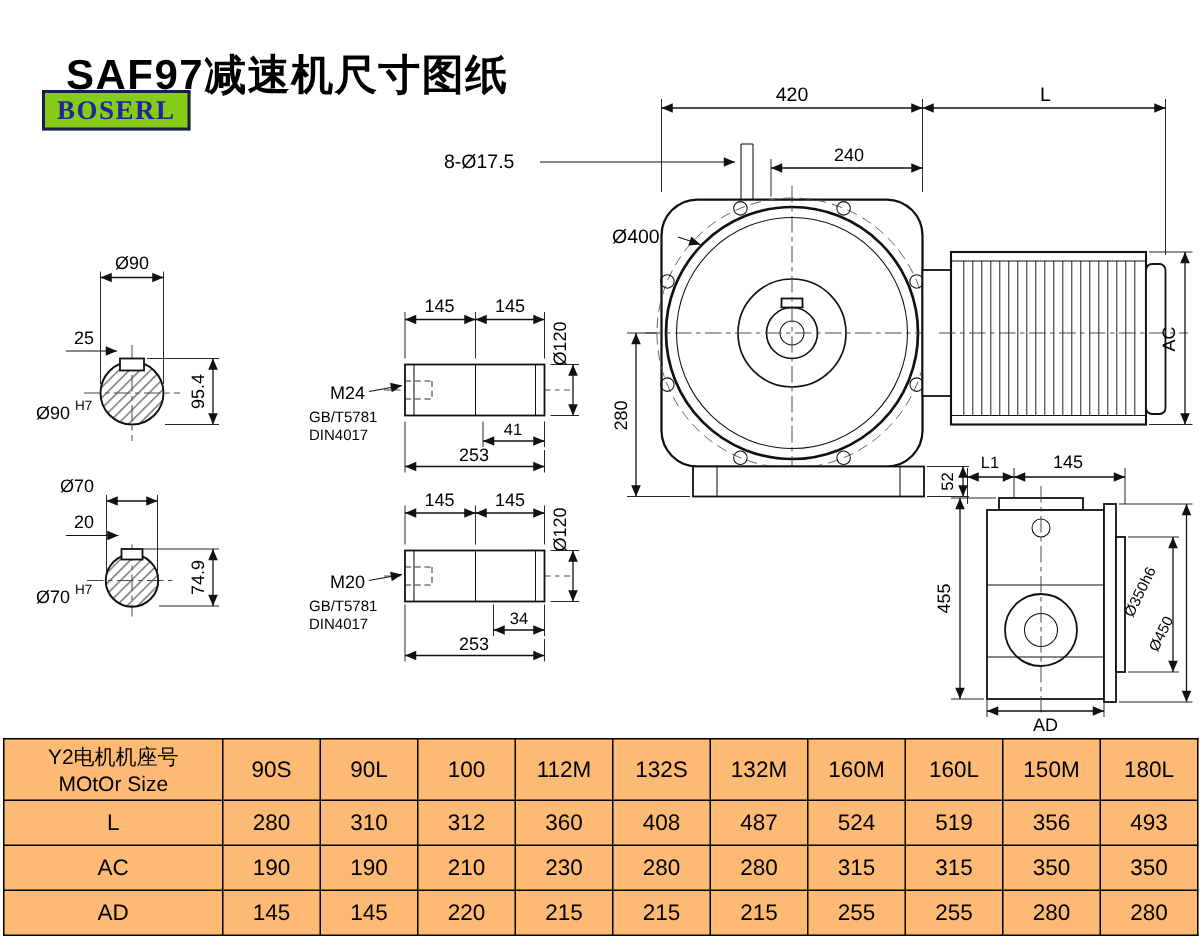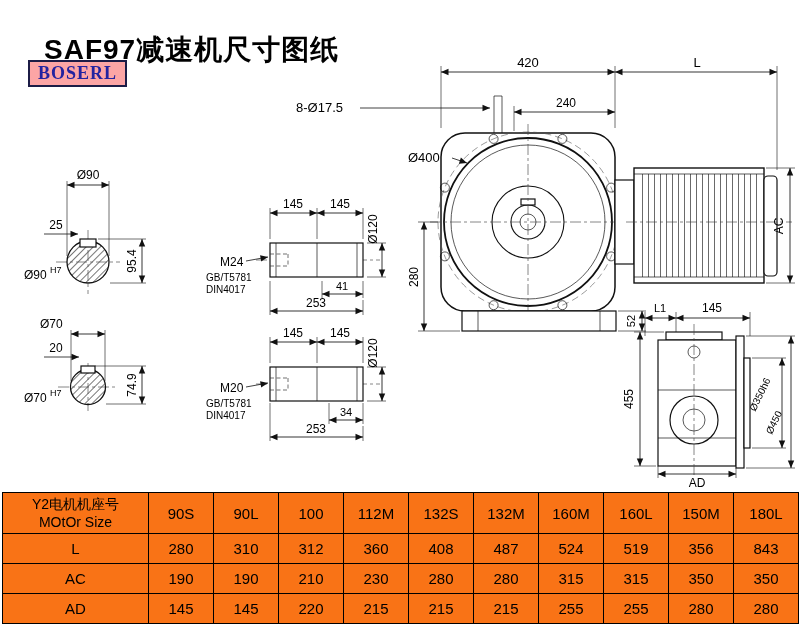--- a/index.html
+++ b/index.html
@@ -1,39 +1,39 @@
 <!DOCTYPE html>
 <html><head>
 <meta charset="utf-8">
 <style>
   html,body{margin:0;padding:0;}
   body{width:800px;height:625px;background:#fff;position:relative;overflow:hidden;
        font-family:"Liberation Sans",sans-serif;color:#000;}
   .page-title{position:absolute;left:44px;top:12px;font-size:28px;font-weight:bold;
        letter-spacing:1px;font-family:"Liberation Sans",sans-serif;}
   .brand-box{position:absolute;left:28px;top:60px;border:2px solid #1c1c46;
-       padding:1px 8px;background:#fca5a5;}
+       padding:1px 8px;background:#84cc16;}
   .brand-box span{font-family:"Liberation Serif",serif;font-size:18px;font-weight:600;
        color:#2323a0;letter-spacing:1px;}
   svg{position:absolute;left:0;top:0;}
   svg text{font-family:"Liberation Sans",sans-serif;fill:#000;}
   .part{fill:#fff;stroke:#111;stroke-width:1.2;}
   .partb{fill:none;stroke:#111;stroke-width:1.8;}
   .hatched{fill:url(#hatch);stroke:#111;stroke-width:1.3;}
   .thin{stroke:#111;stroke-width:0.7;fill:none;}
   .ext{stroke:#222;stroke-width:0.65;fill:none;}
   .dim{stroke:#111;stroke-width:0.85;fill:none;marker-start:url(#ar);marker-end:url(#ar);}
   .lead{stroke:#111;stroke-width:0.8;fill:none;marker-end:url(#ar);}
   .cl{stroke:#444;stroke-width:0.65;stroke-dasharray:11 3 3 3;fill:none;}
   .dash{stroke:#333;stroke-width:0.7;stroke-dasharray:4 2.5;fill:none;}
   .dash2{stroke:#555;stroke-width:0.6;stroke-dasharray:7 4;fill:none;}
   .t13{font-size:13px;} .t12{font-size:12px;} .t11{font-size:11px;}
   .t10{font-size:10px;} .t9{font-size:9px;}
   table.dims{position:absolute;left:2px;top:492px;width:795px;border-collapse:collapse;
-       table-layout:fixed;background:#f97316;}
+       table-layout:fixed;background:#fdba74;}
   table.dims td{border:1px solid #000;text-align:center;vertical-align:middle;
        font-size:15px;padding:0;}
   tr.hdr td{height:40px;}
   tr.datarow td{height:29px;}
   .lbl2{font-size:14px;line-height:18px;}
 </style>
 </head>
 <body>
 
 <h1 class="page-title">SAF97减速机尺寸图纸</h1>
@@ -296,21 +296,21 @@
     <td>L</td>
     <td>280</td>
     <td>310</td>
     <td>312</td>
     <td>360</td>
     <td>408</td>
     <td>487</td>
     <td>524</td>
     <td>519</td>
     <td>356</td>
-    <td>843</td>
+    <td>493</td>
   </tr>
   <tr class="datarow">
     <td>AC</td>
     <td>190</td>
     <td>190</td>
     <td>210</td>
     <td>230</td>
     <td>280</td>
     <td>280</td>
     <td>315</td>

